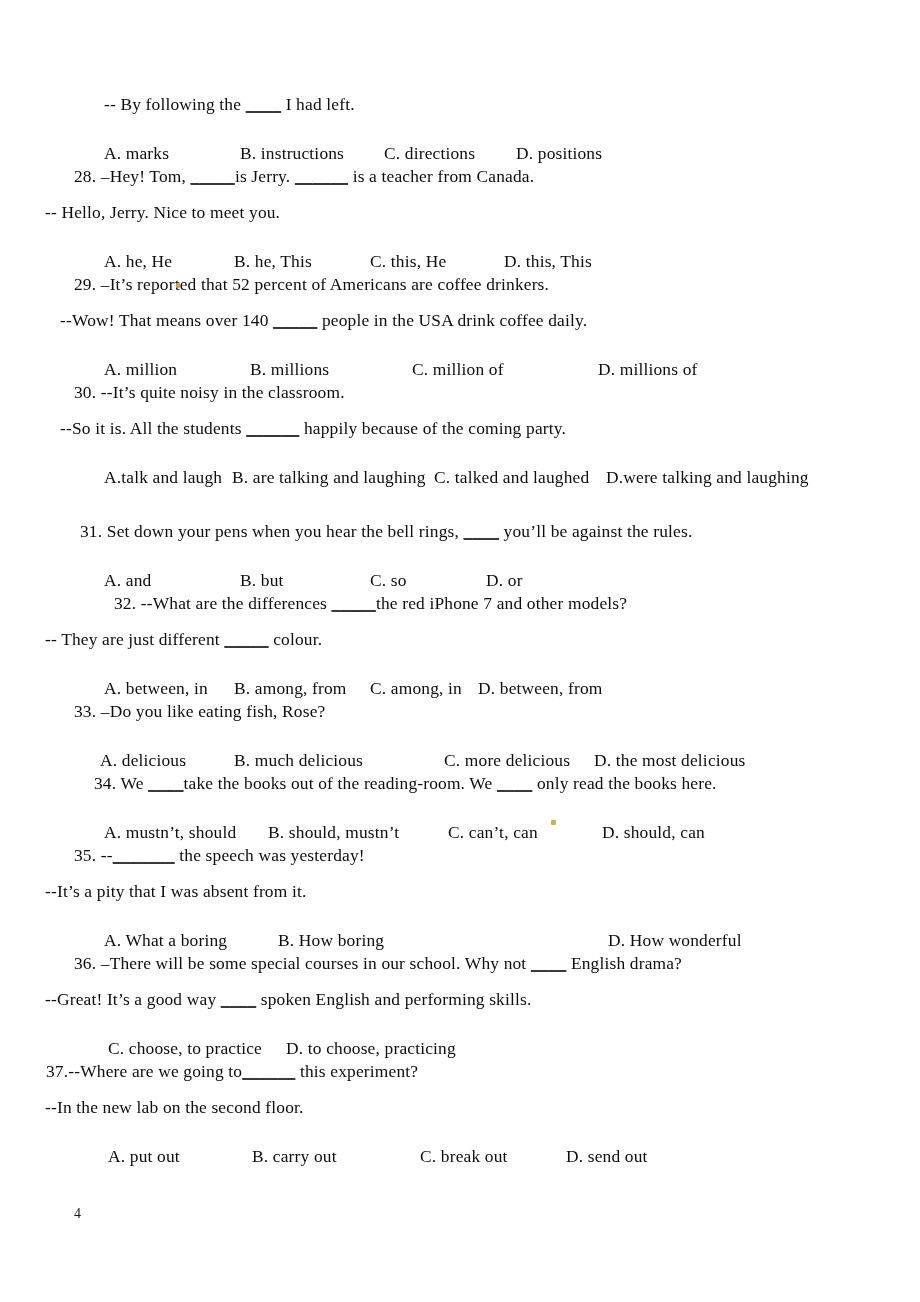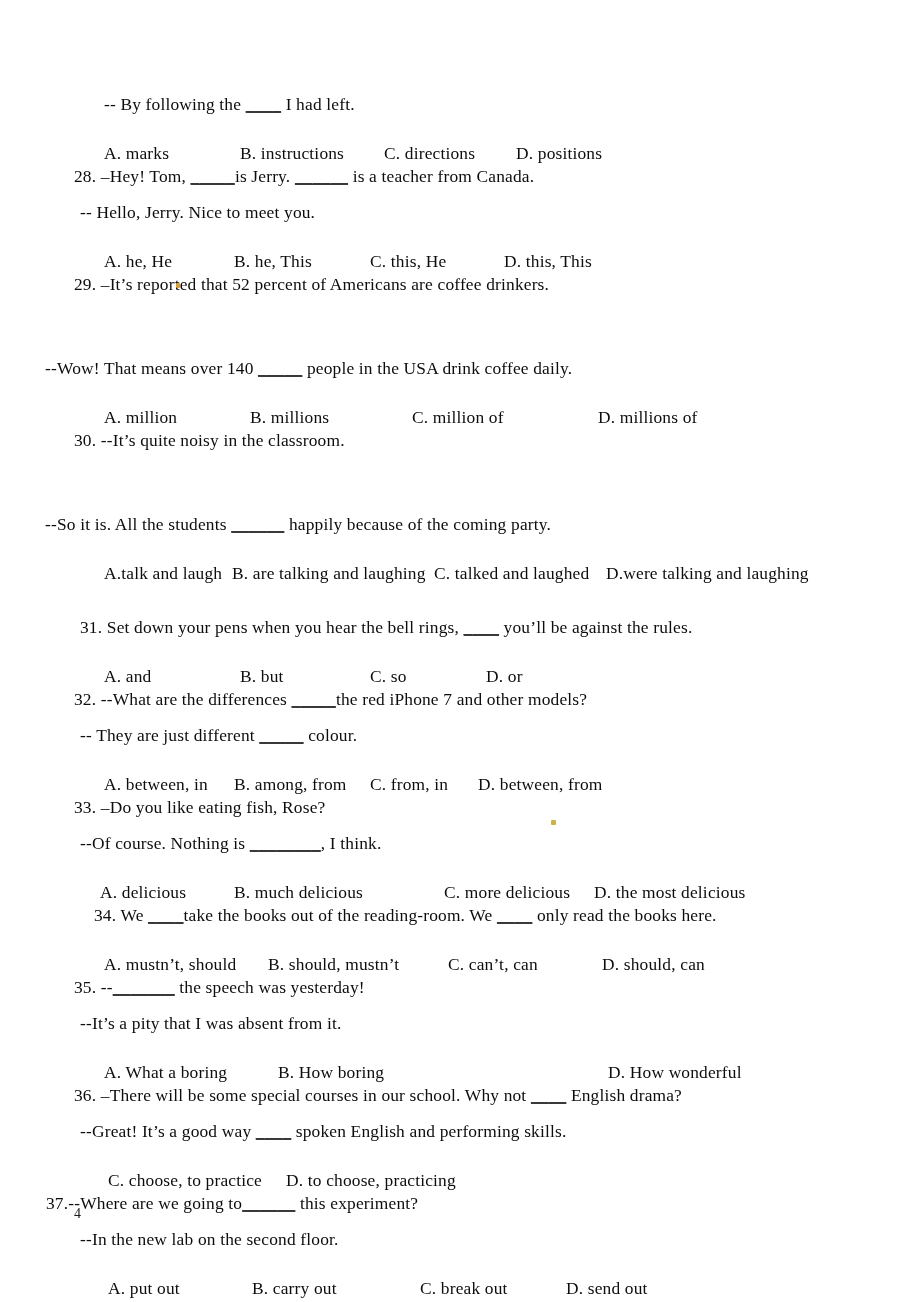--- a/index.html
+++ b/index.html
@@ -33,22 +33,22 @@
     position: relative;
     height: 36px;
     line-height: 36px;
     font-size: 17.4px;
     white-space: pre;
     letter-spacing: 0.01em;
   }
   
   .ind-q      { padding-left: 78px; }   
   .ind-q31    { padding-left: 84px; margin-top: 31px; }   
-  .ind-reply  { padding-left: 80px; }  
-  .ind-reply2 { padding-left: 45px; margin-top: 48px; }
+  .ind-reply  { padding-left: 45px; }  
+  .ind-reply2 { padding-left: 60px; }
   .ind-dash   { padding-left: 104px; }  
 
   
   .blank {
     text-decoration: underline;
     text-decoration-color: #3a3a3a;
     text-underline-offset: 2px;
   }
 
   
@@ -129,34 +129,33 @@
 
     <div class="line ind-q31" style="padding-left:80px"><span>31. Set down your pens when you hear the bell rings, </span><span class="blank">____</span><span> you’ll be against the rules.</span></div>
 
     <div class="line">
       <span class="opt" style="left:104px">A. and</span>
       <span class="opt" style="left:240px">B. but</span>
       <span class="opt" style="left:370px">C. so</span>
       <span class="opt" style="left:486px">D. or</span>
     </div>
 
-    <div class="line ind-q" style="padding-left:74px"><span>32. --What are the differences </span><span class="blank">_____</span><span>the red iPhone 7 and other models?</span></div>
+    <div class="line ind-q" style="padding-left:114px"><span>32. --What are the differences </span><span class="blank">_____</span><span>the red iPhone 7 and other models?</span></div>
 
     <div class="line ind-reply"><span>-- They are just different </span><span class="blank">_____</span><span> colour.</span></div>
 
     <div class="line">
       <span class="opt" style="left:104px">A. between, in</span>
       <span class="opt" style="left:234px">B. among, from</span>
-      <span class="opt" style="left:370px">C. from, in</span>
+      <span class="opt" style="left:370px">C. among, in</span>
       <span class="opt" style="left:478px">D. between, from</span>
     </div>
 
     <div class="line ind-q" style="padding-left:74px">33. –Do you like eating fish, Rose?</div>
 
-    <div class="line ind-reply"><span>--Of course. Nothing is </span><span class="blank">________</span><span>, I think.</span></div>
 
     <div class="line">
       <span class="opt" style="left:100px">A. delicious</span>
       <span class="opt" style="left:234px">B. much delicious</span>
       <span class="opt" style="left:444px">C. more delicious</span>
       <span class="opt" style="left:594px">D. the most delicious</span>
     </div>
 
     <div class="line ind-q" style="padding-left:94px"><span>34. We </span><span class="blank">____</span><span>take the books out of the reading-room. We </span><span class="blank">____</span><span> only read the books here.</span></div>
 

